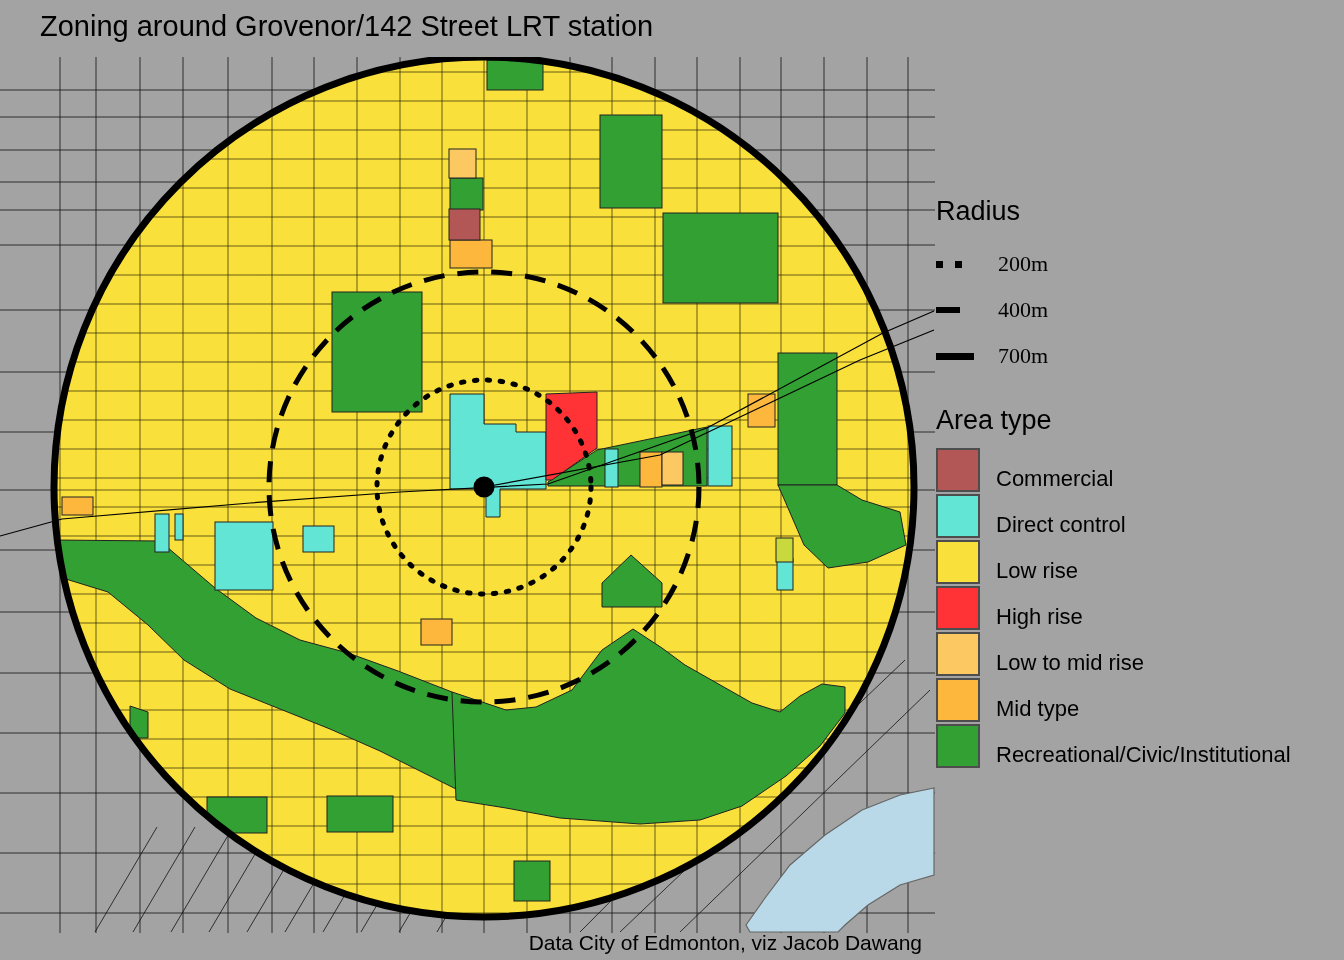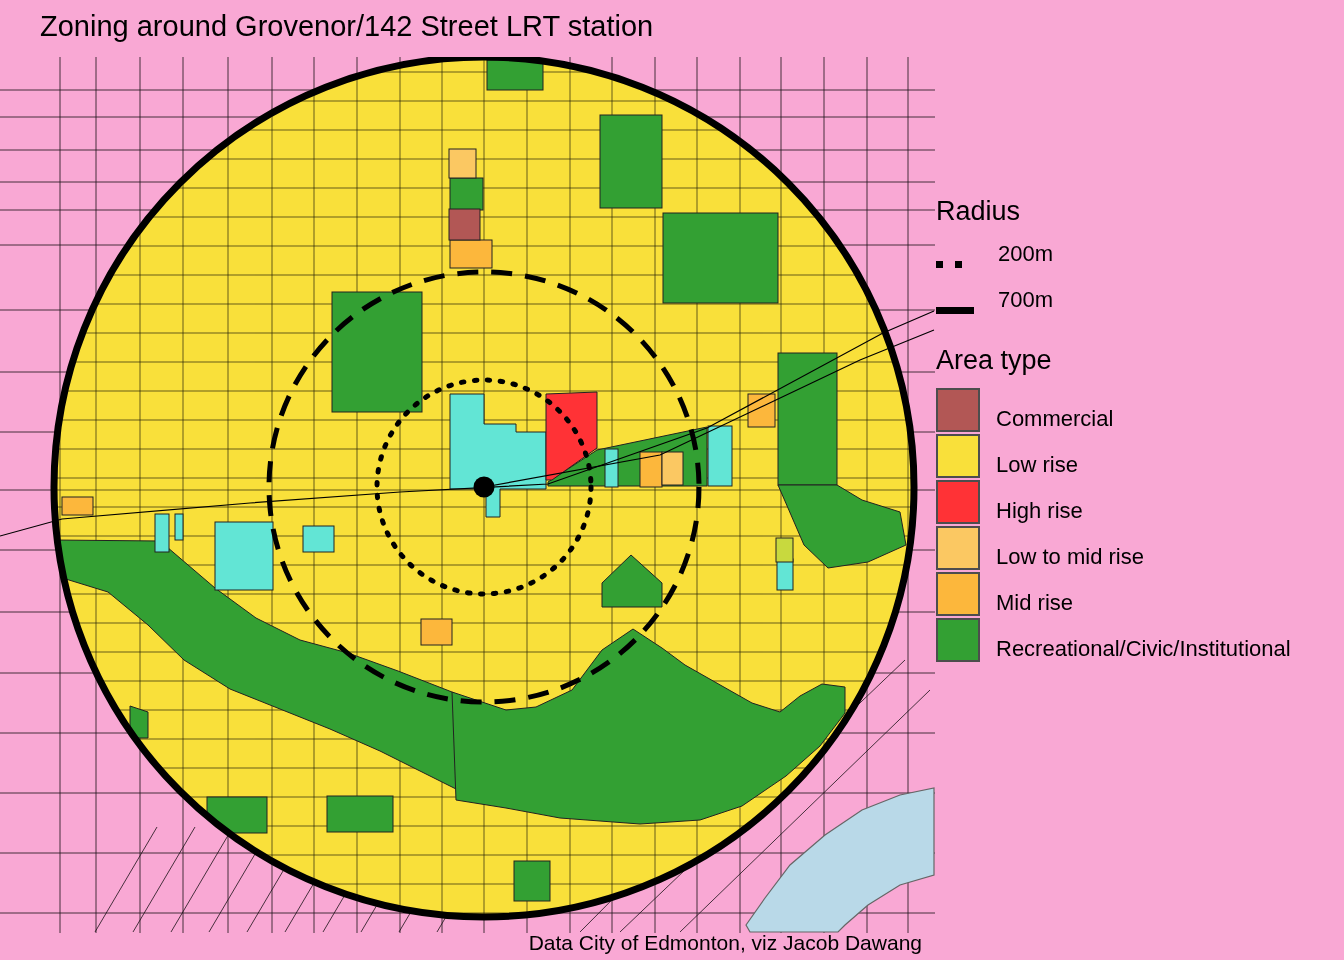--- a/index.html
+++ b/index.html
@@ -1,23 +1,23 @@
 <!DOCTYPE html>
 <html><head>
 <meta charset="utf-8">
 <style>
   html,body{margin:0;padding:0;background:#ffffff;}
-  .page{position:relative;width:1344px;height:960px;background:#f9a8d4;overflow:hidden;
+  .page{position:relative;width:1344px;height:960px;background:#a3a3a3;overflow:hidden;
         font-family:"Liberation Sans", sans-serif;color:#000;}
   .title{position:absolute;left:40px;top:10px;font-size:29px;font-weight:400;letter-spacing:0;}
   #map-svg{position:absolute;left:0;top:0;}
   .legend{position:absolute;left:936px;top:196px;width:400px;}
   .legend-title{font-size:27px;margin:0 0 14px 0;}
-  .legend-title.area{margin-top:12px;margin-bottom:10px;}
-  .radius-row{display:flex;height:46px;}
+  .legend-title.area{margin-top:26px;margin-bottom:10px;}
+  .radius-row{display:flex;align-items:center;height:46px;font-family:Liberation Serif, serif;}
   .radius-sample{width:58px;display:flex;align-items:center;gap:12px;flex:0 0 58px;}
   .dot{width:7px;height:7px;background:#000;display:inline-block;}
   .dash{width:24px;height:6px;background:#000;display:inline-block;}
   .solidline{width:38px;height:7px;background:#000;display:inline-block;}
   .radius-label{font-size:22px;margin-left:4px;}
   .area-row{display:flex;align-items:flex-end;height:46px;}
   .swatch{width:44px;height:44px;box-sizing:border-box;border:2px solid #4d4d4d;flex:0 0 44px;}
   .area-label{font-size:22px;margin-left:16px;white-space:nowrap;}
   .caption{position:absolute;left:470px;top:931px;width:452px;text-align:right;font-size:21px;}
 </style>
@@ -199,46 +199,56 @@
     <div id="radius-items">
         <div class="radius-row">
           <div class="radius-sample">
             <span class="dot"></span>
             <span class="dot"></span>
           </div>
           <span class="radius-label">200m</span>
         </div>
         <div class="radius-row">
           <div class="radius-sample">
+            <span class="dash"></span>
+          </div>
+          <span class="radius-label">400m</span>
+        </div>
+        <div class="radius-row">
+          <div class="radius-sample">
             <span class="solidline"></span>
           </div>
           <span class="radius-label">700m</span>
         </div>
       </div>
     <div class="legend-title area">Area type</div>
     <div id="area-items">
         <div class="area-row">
           <div class="swatch" style="background: rgb(178, 87, 85);"></div>
           <span class="area-label">Commercial</span>
         </div>
         <div class="area-row">
+          <div class="swatch" style="background: rgb(98, 229, 213);"></div>
+          <span class="area-label">Direct control</span>
+        </div>
+        <div class="area-row">
           <div class="swatch" style="background: rgb(249, 224, 58);"></div>
           <span class="area-label">Low rise</span>
         </div>
         <div class="area-row">
           <div class="swatch" style="background: rgb(255, 50, 54);"></div>
           <span class="area-label">High rise</span>
         </div>
         <div class="area-row">
           <div class="swatch" style="background: rgb(251, 200, 98);"></div>
           <span class="area-label">Low to mid rise</span>
         </div>
         <div class="area-row">
           <div class="swatch" style="background: rgb(252, 183, 60);"></div>
-          <span class="area-label">Mid rise</span>
+          <span class="area-label">Mid type</span>
         </div>
         <div class="area-row">
           <div class="swatch" style="background: rgb(51, 160, 51);"></div>
           <span class="area-label">Recreational/Civic/Institutional</span>
         </div>
       </div>
   </div>
 
   <div class="caption">Data City of Edmonton, viz Jacob Dawang</div>
 </div>

